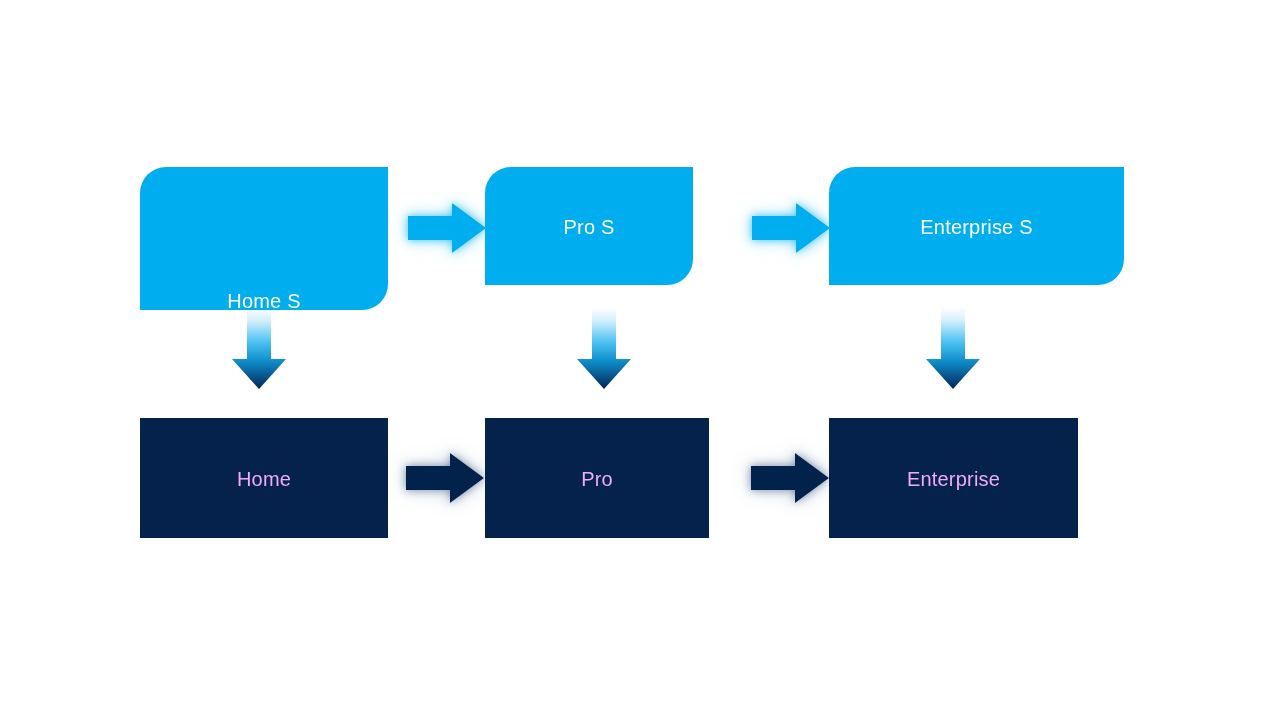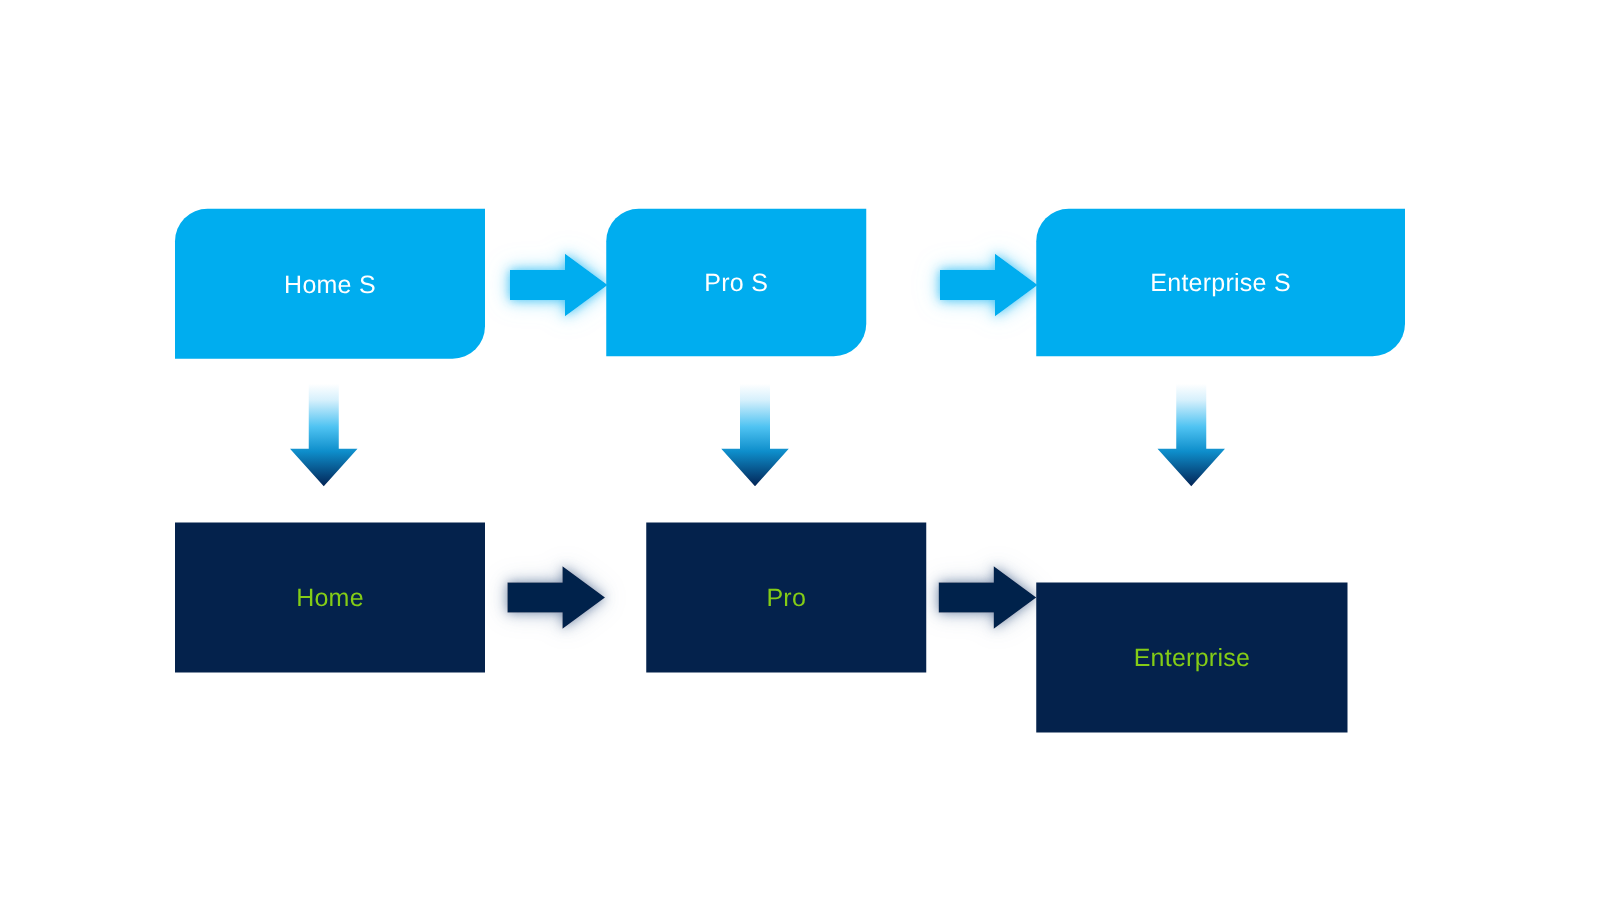--- a/index.html
+++ b/index.html
@@ -48,21 +48,21 @@
     position: absolute;
     background: #04224C;
     border-radius: 0;
     box-sizing: border-box;
     display: flex;
     align-items: center;
     justify-content: center;
     z-index: 3;
   }
   .node-bottom .node-label {
-    color: #84cc16;
+    color: #f0abfc;
     font-size: 20px;
     font-weight: 400;
     letter-spacing: 0.2px;
     line-height: 1;
     font-family: "Liberation Sans", sans-serif;
     position: relative;
     top: 1px;
   }
 
   
@@ -70,41 +70,41 @@
     position: absolute;
     z-index: 2;
   }
   .arrow-h svg, .arrow-v svg { display: block; overflow: visible; }
 </style>
 </head>
 <body>
 
 <div id="canvas">
 
-  <div class="node-top" style="left:140px; top:167px; width:248px; height:120px;">
+  <div class="node-top" style="left:140px; top:167px; width:248px; height:143px;align-items:flex-end;">
     <span class="node-label">Home S</span>
   </div>
 
   <div class="node-top" style="left:485px; top:167px; width:208px; height:118px;">
     <span class="node-label">Pro S</span>
   </div>
 
   <div class="node-top" style="left:829px; top:167px; width:295px; height:118px;">
     <span class="node-label">Enterprise S</span>
   </div>
 
   <div class="node-bottom" style="left:140px; top:418px; width:248px; height:120px;">
     <span class="node-label">Home</span>
   </div>
 
-  <div class="node-bottom" style="left:485px; top:418px; width:224px; height:120px;margin-left:32px;">
+  <div class="node-bottom" style="left:485px; top:418px; width:224px; height:120px;">
     <span class="node-label">Pro</span>
   </div>
 
-  <div class="node-bottom" style="left:829px; top:418px; width:249px; height:120px;margin-top:48px;">
+  <div class="node-bottom" style="left:829px; top:418px; width:249px; height:120px;">
     <span class="node-label">Enterprise</span>
   </div>
 
   <svg width="0" height="0" style="position:absolute;left:0;top:0;" aria-hidden="true">
     <defs>
       <linearGradient id="vgrad" x1="0" y1="0" x2="0" y2="1">
         <stop offset="0%" stop-color="#FFFFFF"></stop>
         <stop offset="16%" stop-color="#D6F0FC"></stop>
         <stop offset="42%" stop-color="#4FC3F2"></stop>
         <stop offset="66%" stop-color="#0E8ECB"></stop>

